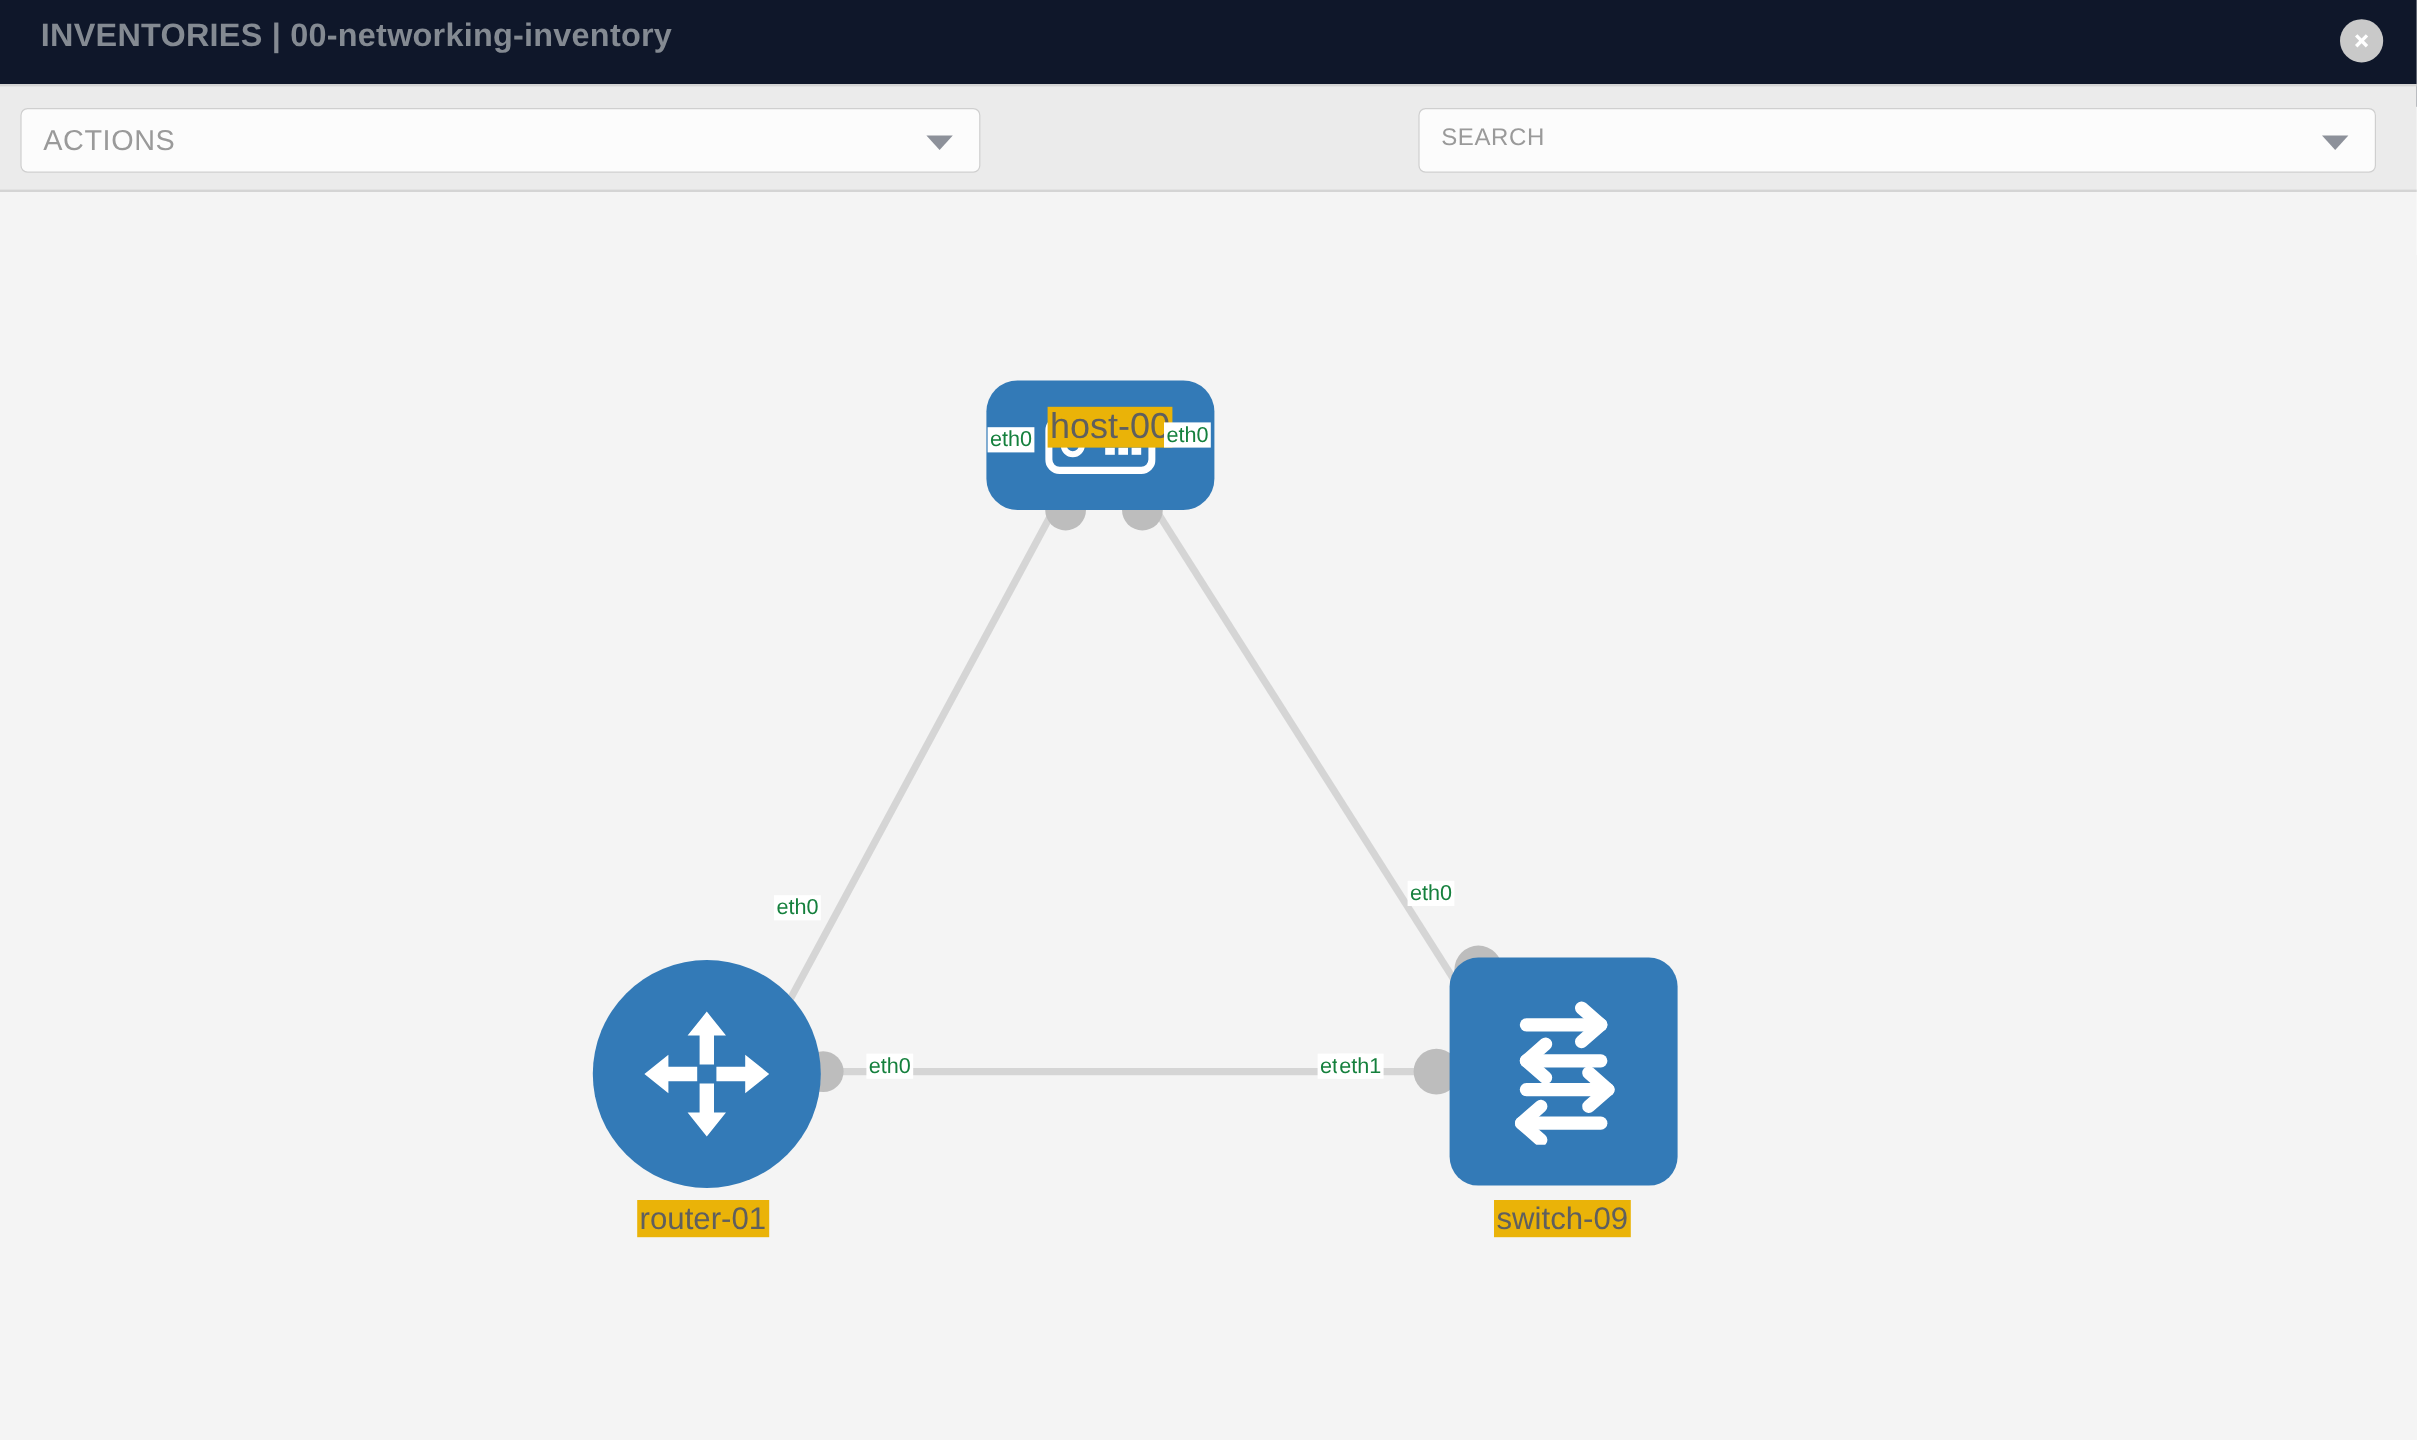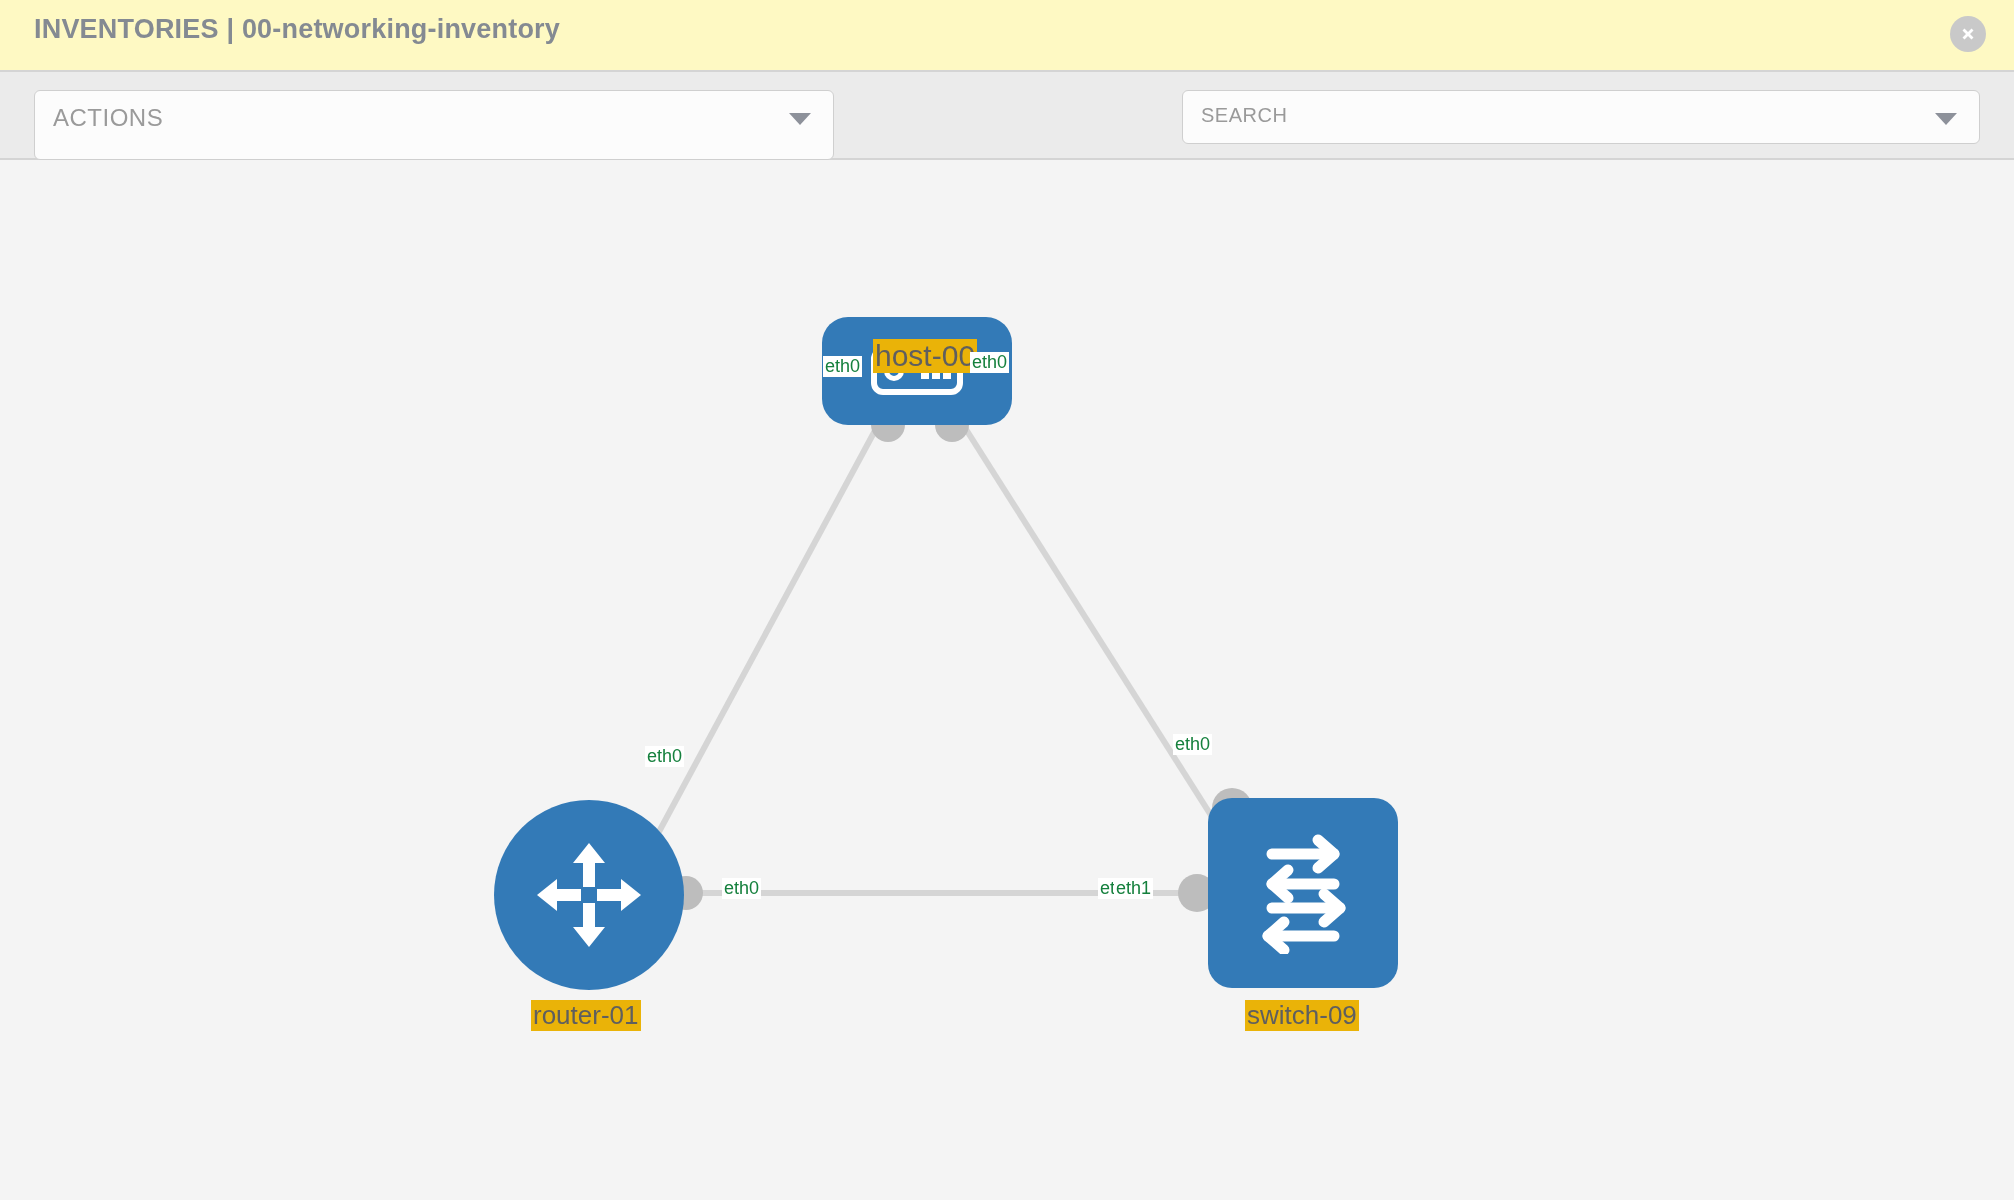--- a/index.html
+++ b/index.html
@@ -7,21 +7,21 @@
     width: 2014px; height: 1200px;
     background: #ffffff;
     font-family: "Liberation Sans", sans-serif;
     overflow: hidden;
   }
   #app { position: relative; width: 2014px; height: 1200px; }
 
   
   .header {
     position: absolute; left: 0; top: 0; width: 2014px; height: 89px;
-    background: #fef9c3;
+    background: #0f172a;
   }
   .header-title {
     position: absolute; left: 34px; top: 14px;
     font-size: 27px; font-weight: bold; color: #848a92;
     letter-spacing: 0.2px; white-space: nowrap;
   }
   .close-btn {
     position: absolute; right: 28px; top: 16px;
     width: 36px; height: 36px; border-radius: 50%;
     background: #c9c9c9;
@@ -31,22 +31,22 @@
   .close-btn svg { display: block; }
 
   
   .toolbar {
     position: absolute; left: 0; top: 70px; width: 2014px; height: 90px;
     background: #ebebeb;
     border-top: 2px solid #d4d4d4;
     border-bottom: 2px solid #d4d4d4;
   }
   .actions-select {
-    position: absolute; left: 34px; top: 18px;
-    width: 800px; height: 70px;
+    position: absolute; left: 17px; top: 18px;
+    width: 800px; height: 54px;
     background: #fcfcfc;
     border: 1px solid #cfcfcf; border-radius: 6px;
     cursor: pointer;
   }
   .actions-label {
     position: absolute; left: 18px; top: 13px;
     font-size: 24px; color: #9a9a9a; letter-spacing: 0.5px;
   }
   .caret {
     position: absolute; right: 22px; top: 22px;

